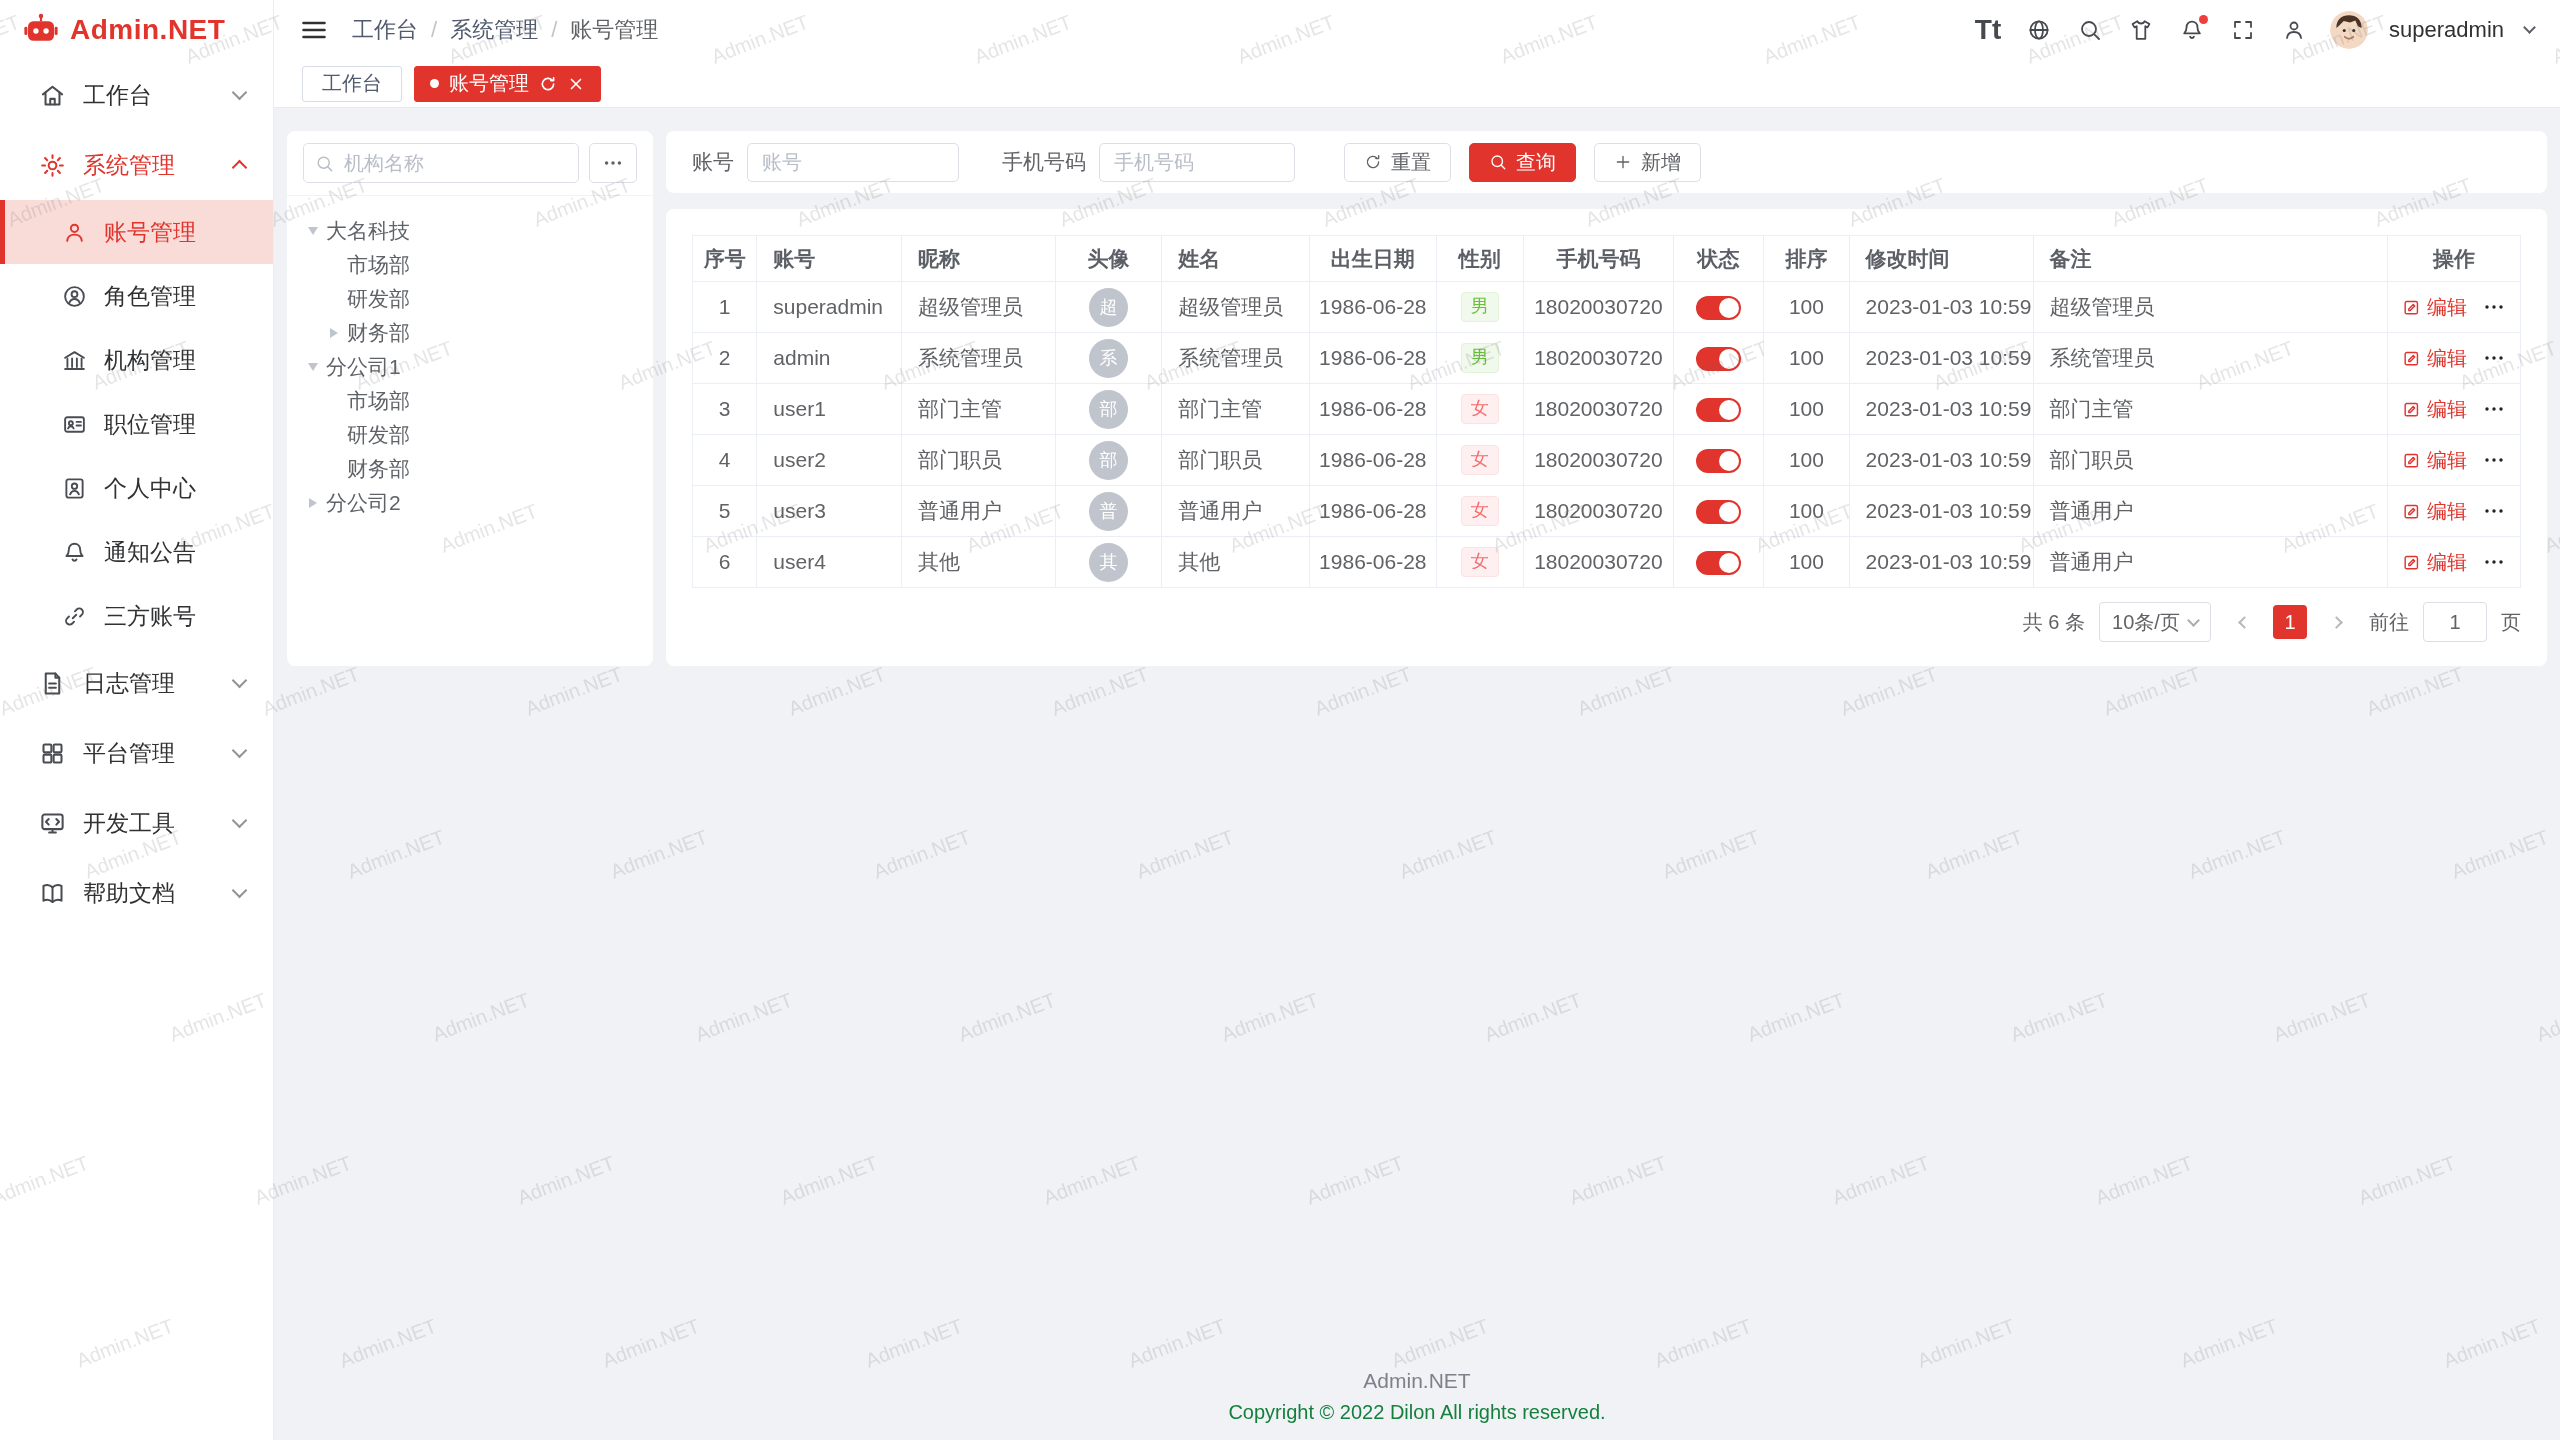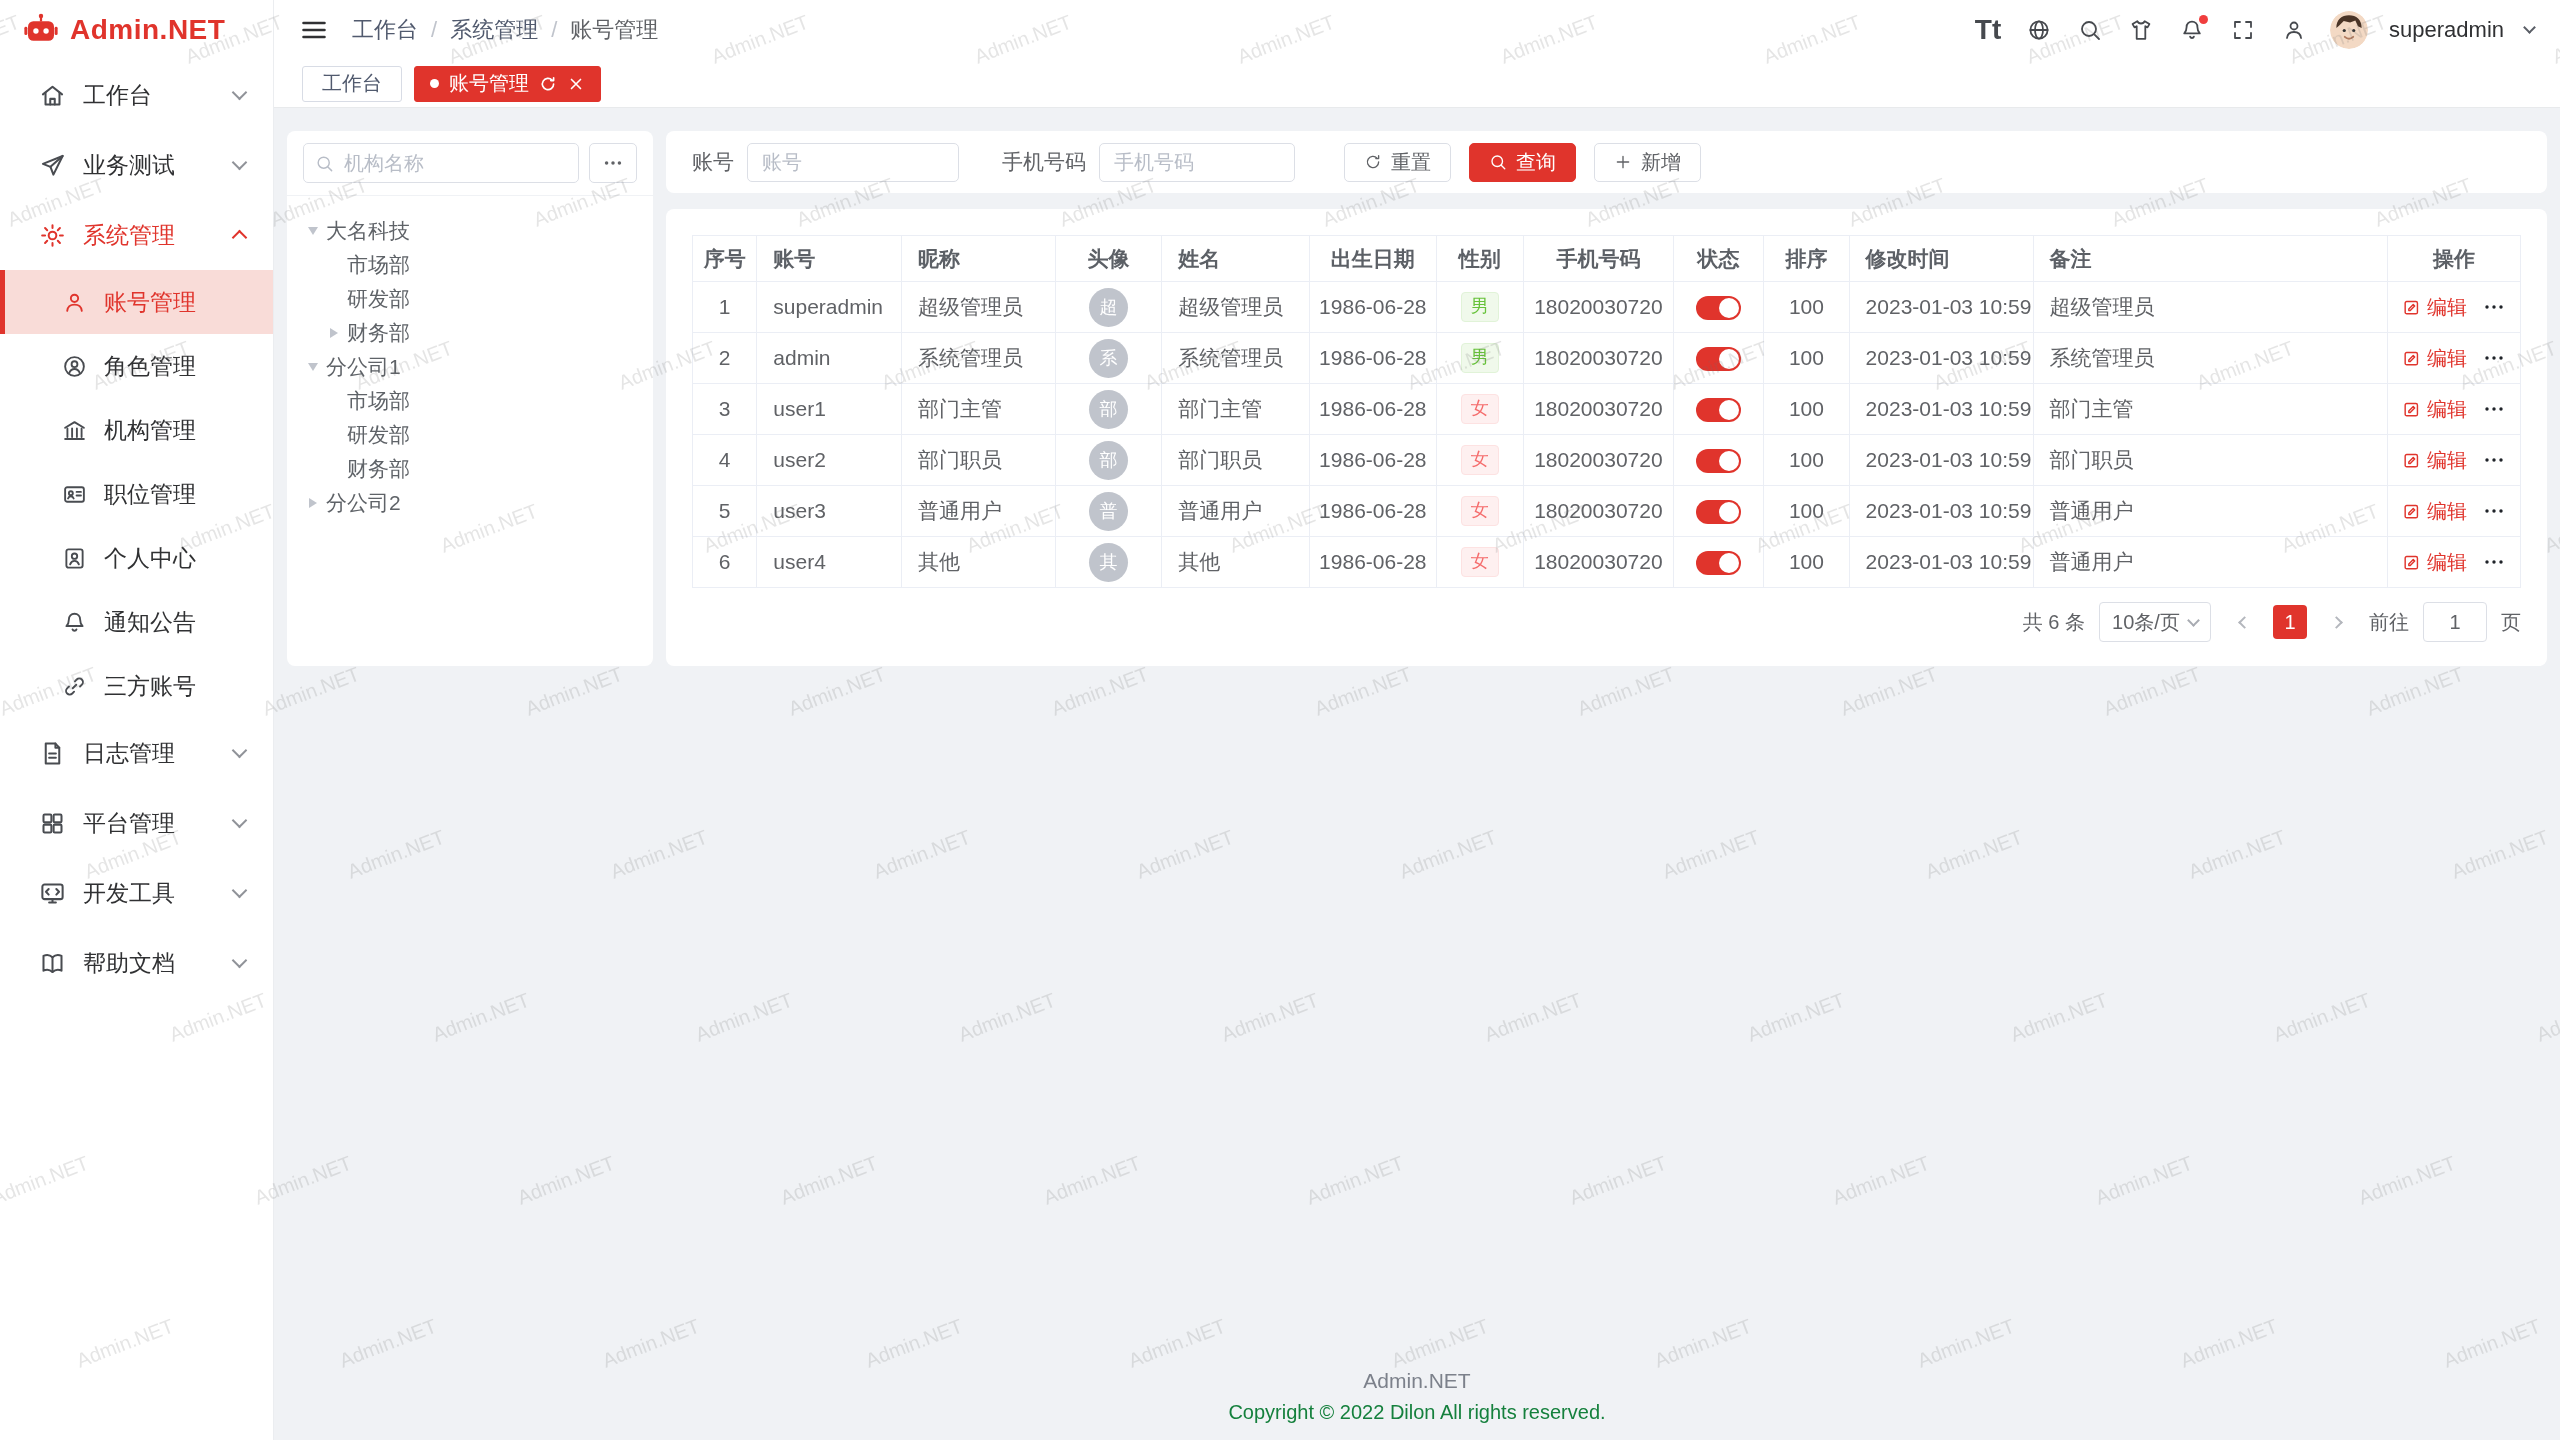--- a/index.html
+++ b/index.html
@@ -153,30 +153,20 @@
     <nav class="menu">
       <div class="menu-item">
         <span class="mi-icon">
             <svg viewBox="0 0 24 24">
               <path d="M3.5 11 12 4.2 20.5 11"></path>
               <path d="M5.8 9.5V20h12.4V9.5"></path>
               <path d="M10 20v-5h4v5"></path>
             </svg>
           </span>
         <span class="mi-label">工作台</span>
-        <span class="chev"></span>
-      </div>
-      <div class="menu-item">
-        <span class="mi-icon">
-            <svg viewBox="0 0 24 24">
-              <path d="M21 3.5 3.5 10.6l6.7 2.6 2.6 6.9z"></path>
-              <path d="M21 3.5 10.2 13.2"></path>
-            </svg>
-          </span>
-        <span class="mi-label">业务测试</span>
         <span class="chev"></span>
       </div>
       <div class="menu-item accent">
         <span class="mi-icon">
             <svg viewBox="0 0 24 24">
               <circle cx="12" cy="12" r="3.4"></circle>
               <path d="M12 2.8v2.6M12 18.6v2.6M2.8 12h2.6M18.6 12h2.6M5.4 5.4l1.9 1.9M16.7 16.7l1.9 1.9M18.6 5.4l-1.9 1.9M7.3 16.7l-1.9 1.9"></path>
             </svg>
           </span>
         <span class="mi-label">系统管理</span>

